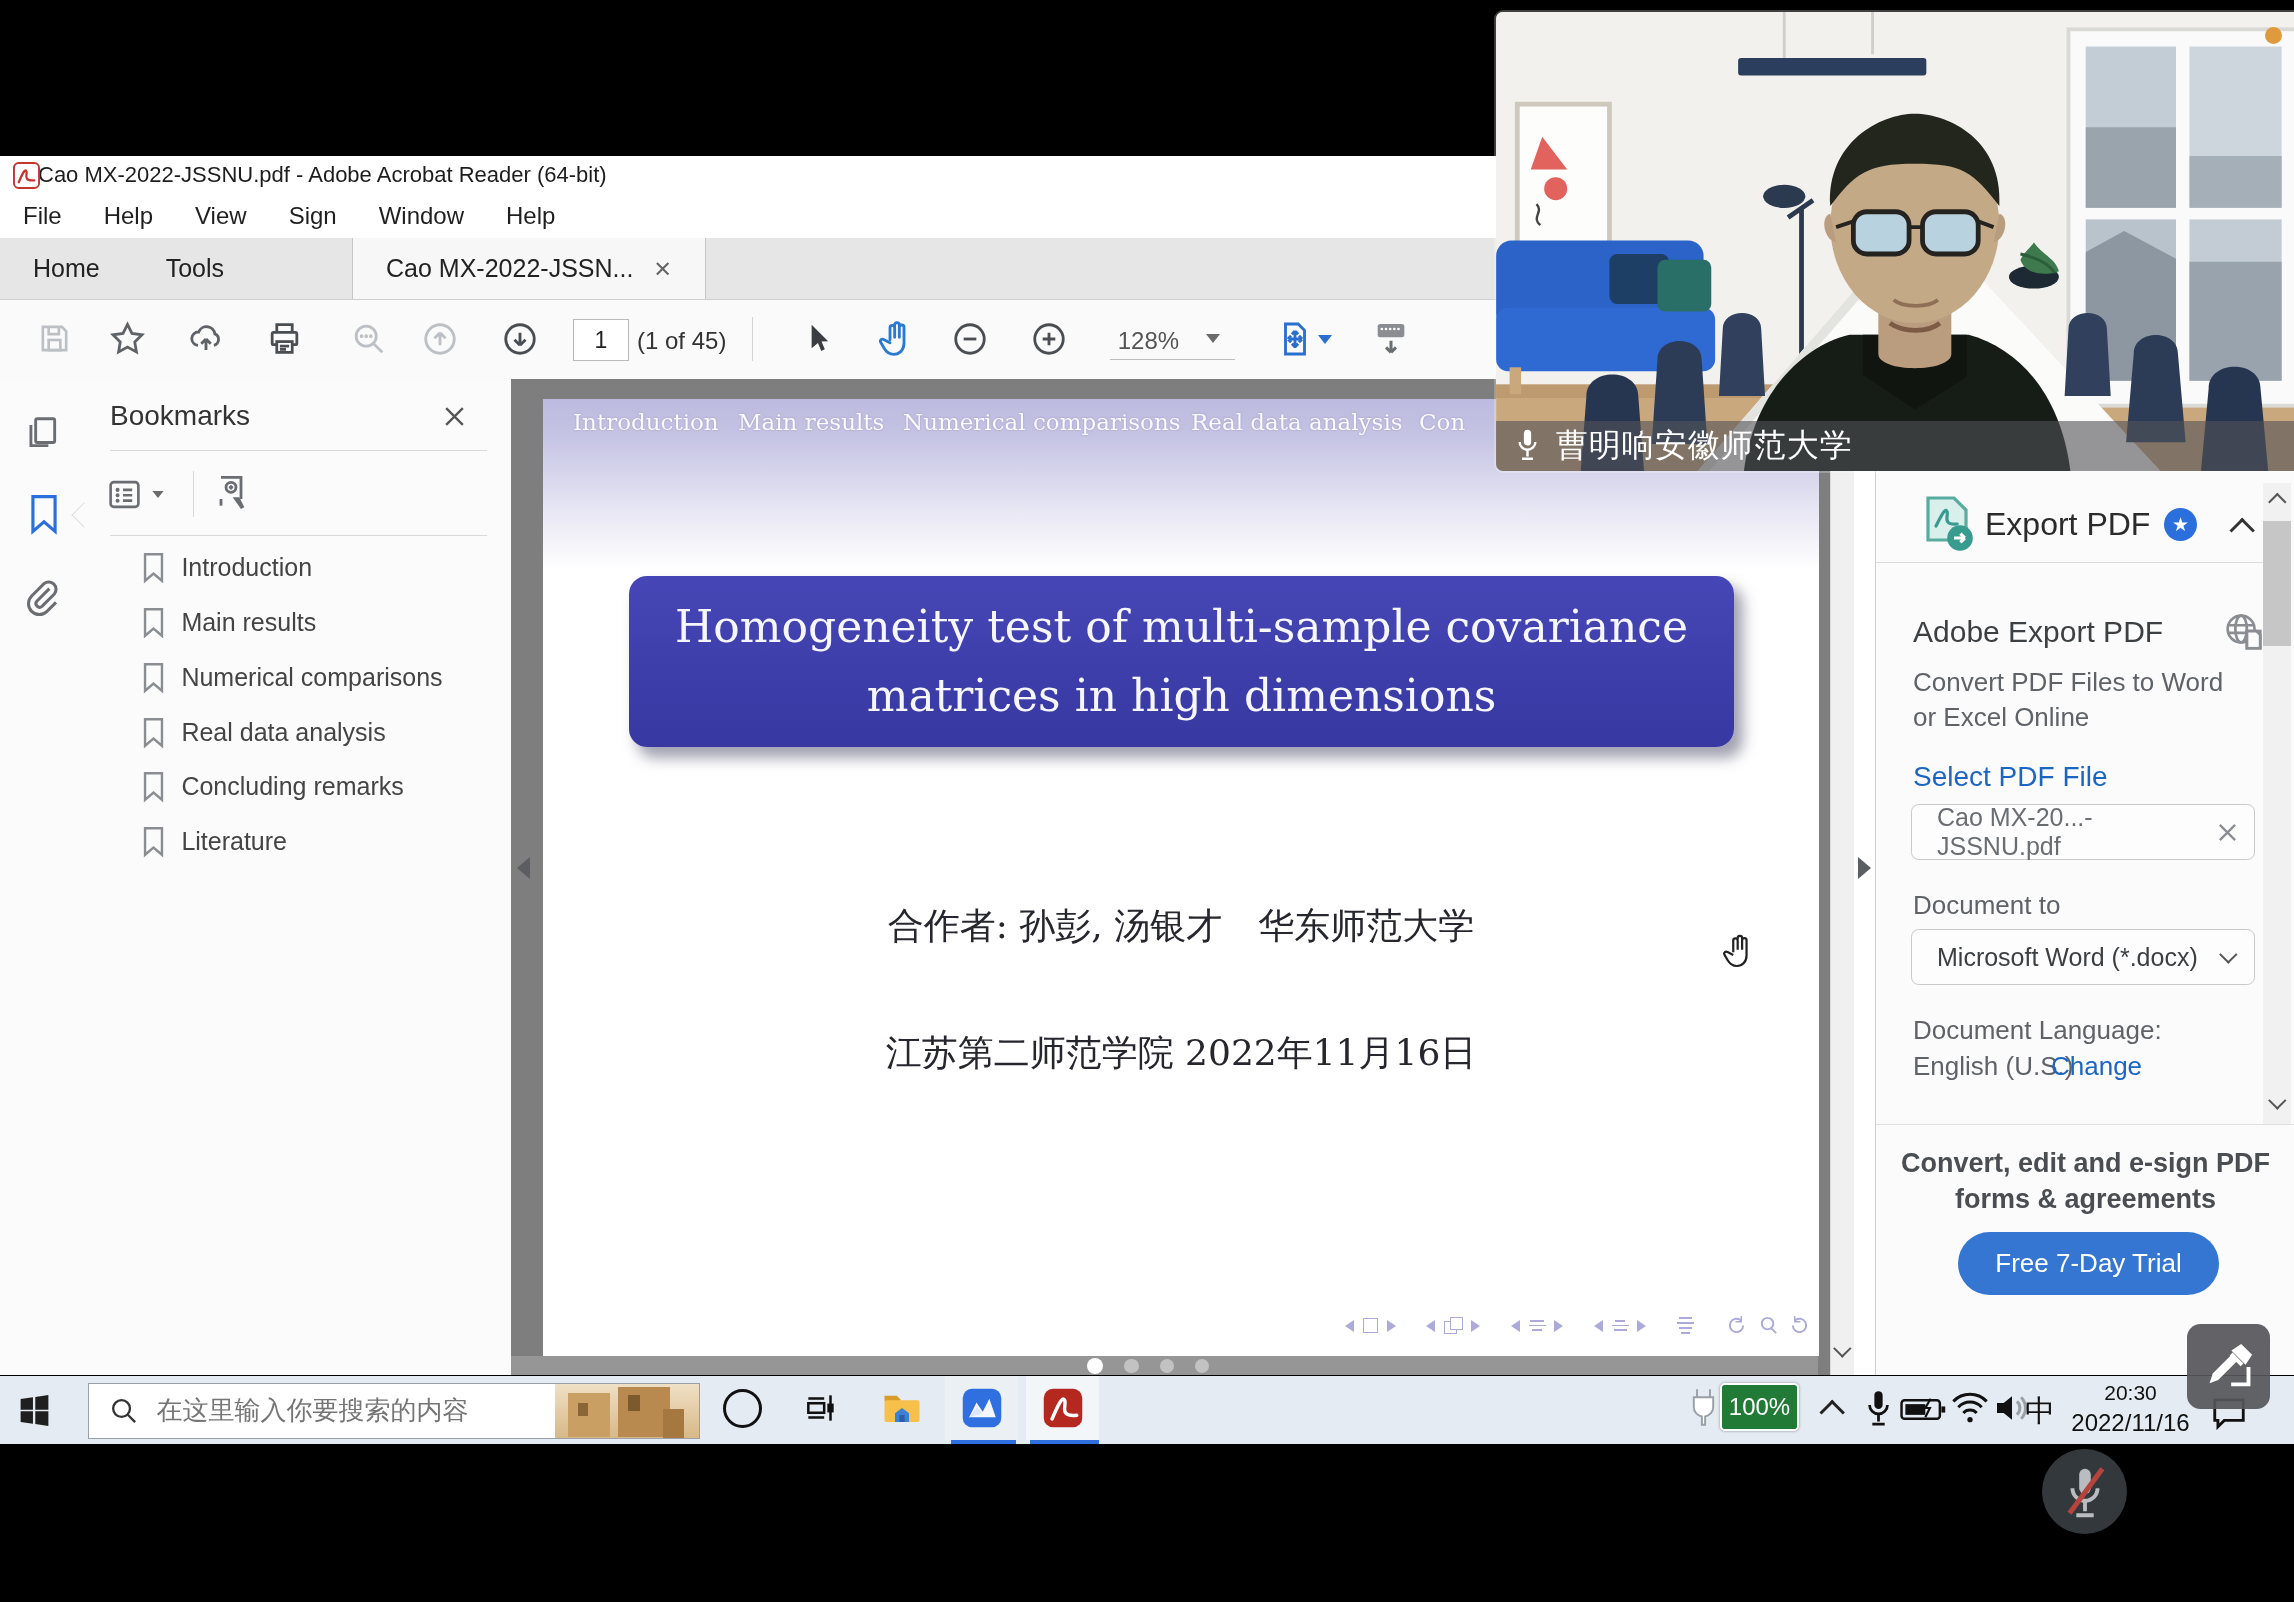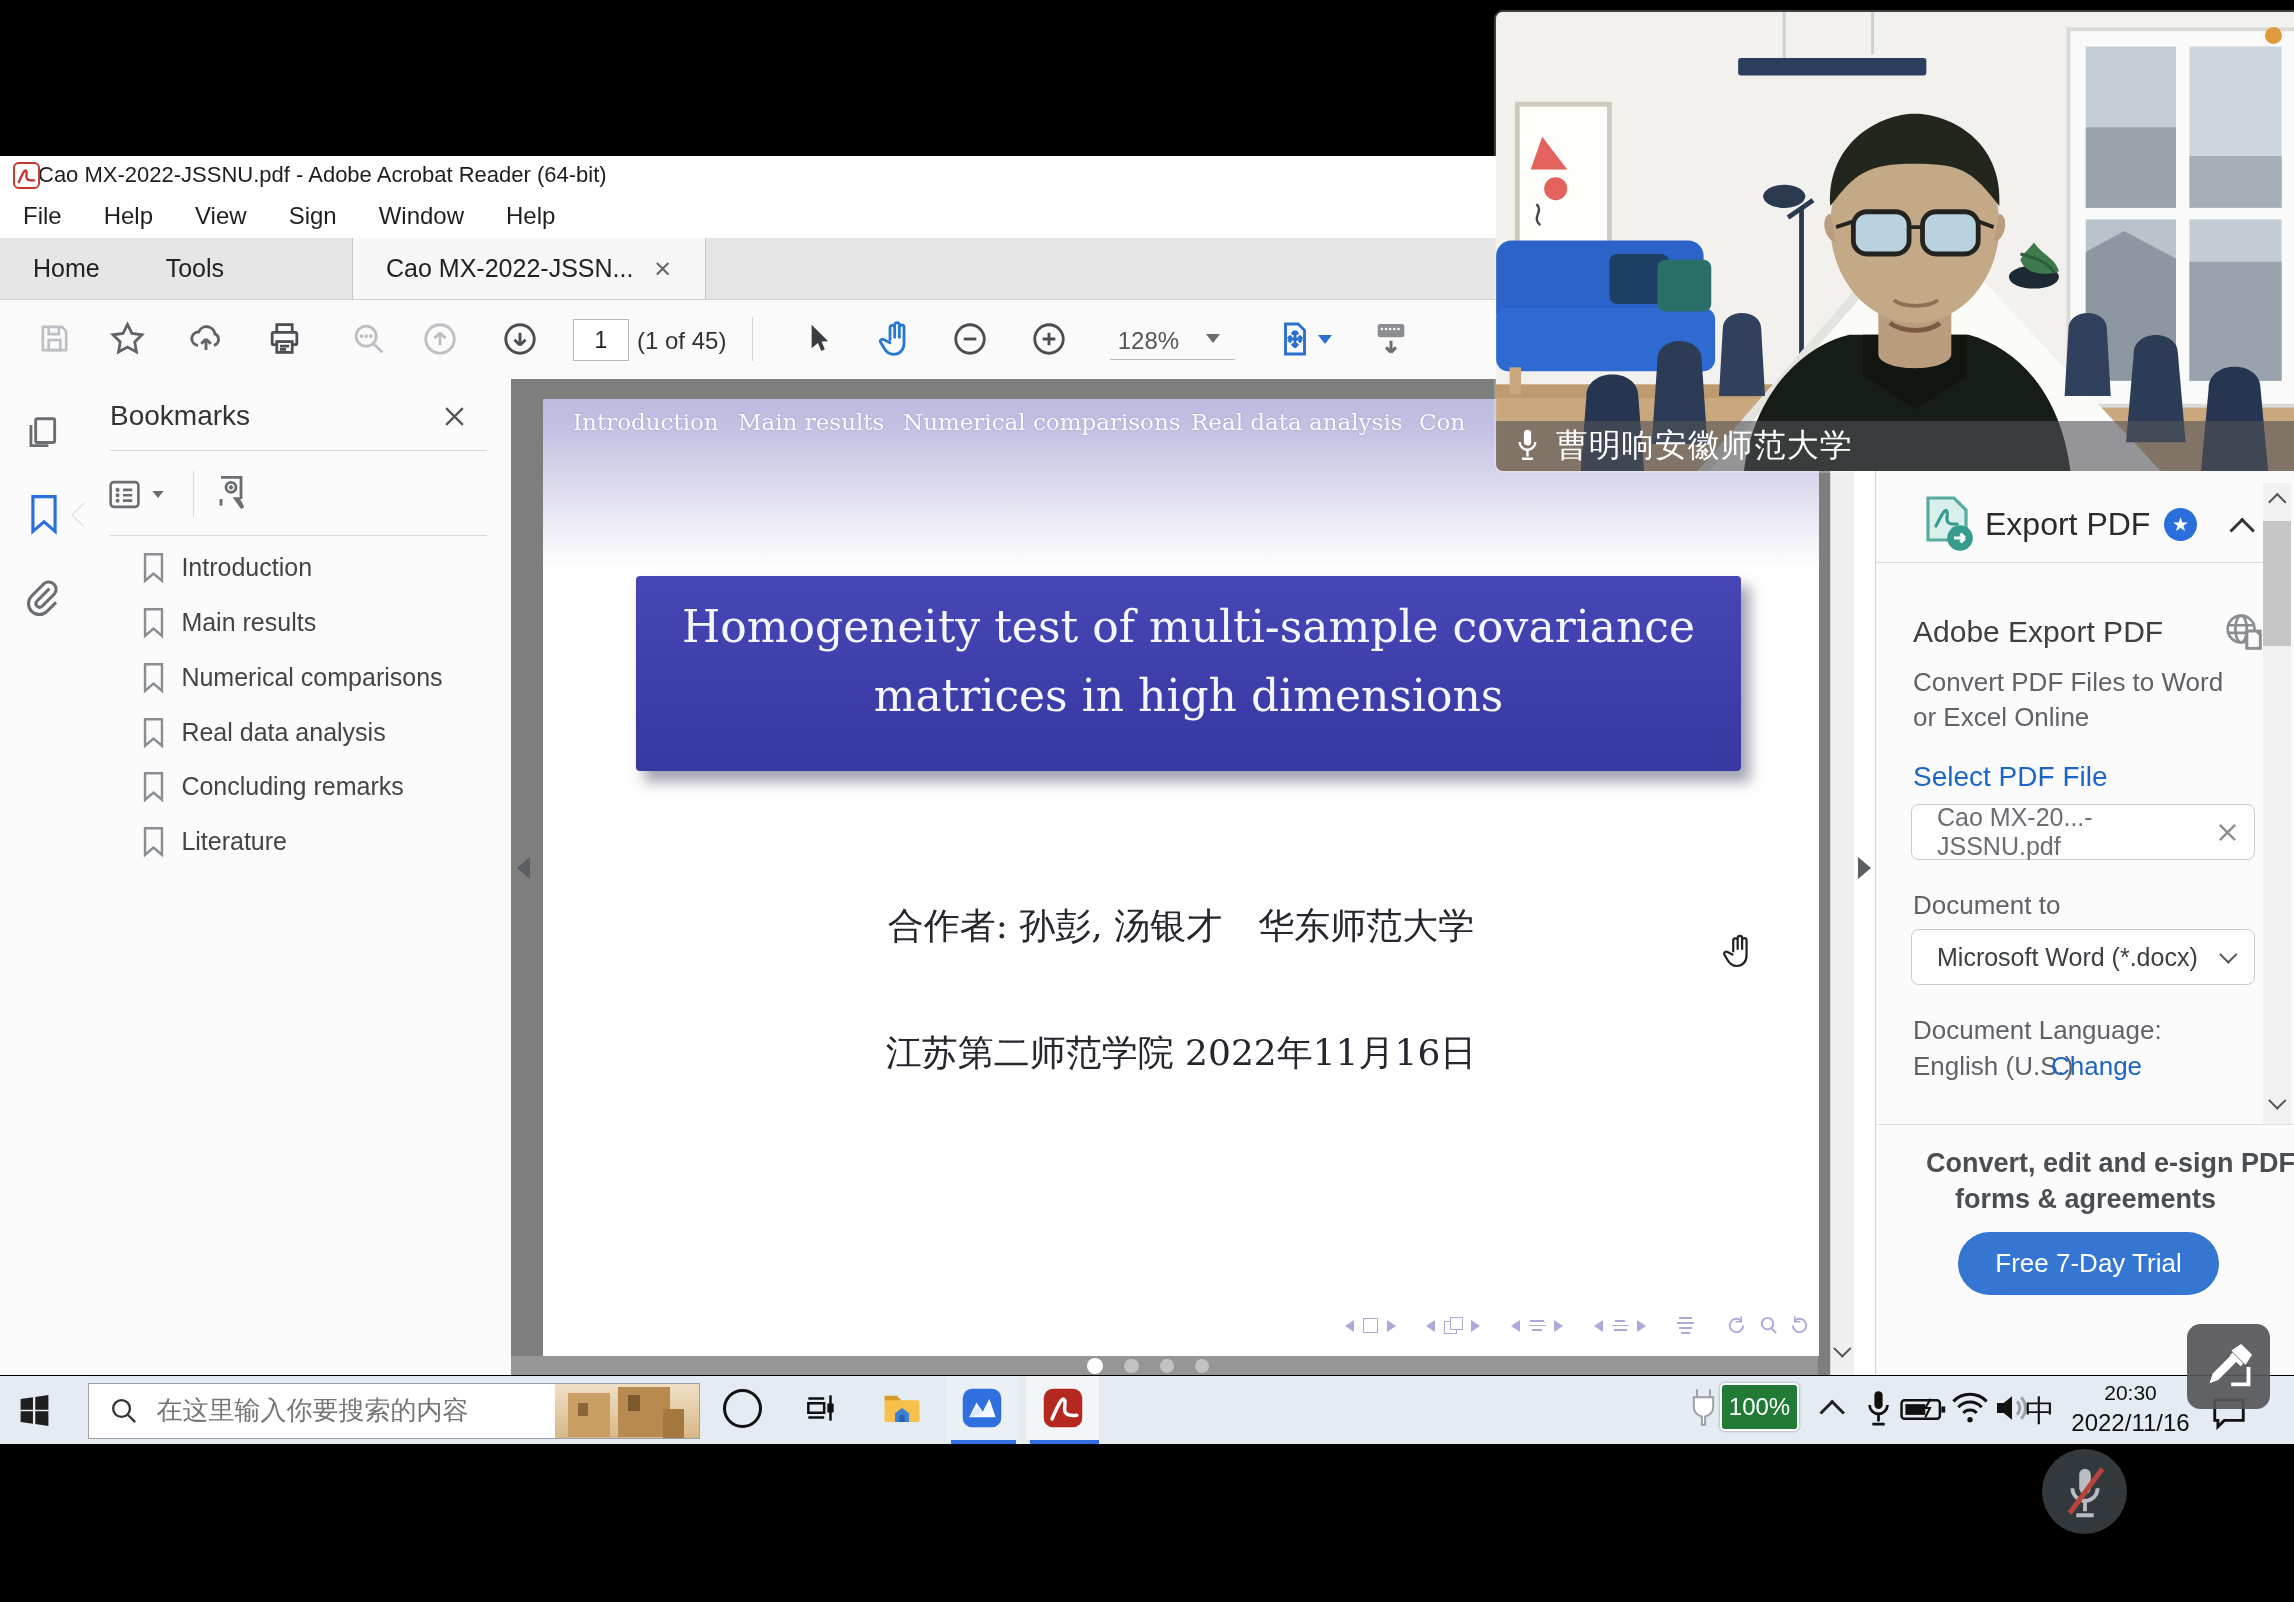--- a/index.html
+++ b/index.html
@@ -32,21 +32,21 @@
   #bookmarksPanel{left:85px;top:0;width:427px;height:996px;background:#fbfbfb;border-right:1px solid #cfcfcf;}
   #bookmarksPanel h2{margin:0;position:absolute;left:25px;top:21px;font-size:28px;font-weight:400;color:#333;}
   .bm-divider{position:absolute;left:25px;width:377px;height:1px;background:#d9d9d9;}
   .bm-row{position:absolute;left:0;width:427px;height:55px;display:flex;align-items:center;}
   .bm-row .lbl{font-size:25px;color:#444;margin-left:13.4px;}
   #viewport{left:511px;top:0;width:1343px;height:996px;background:#7e7e7e;overflow:hidden;}
   #page{position:absolute;left:32px;top:20px;width:1276px;height:957px;background:#fff;overflow:hidden;}
   #slideNavBar{position:absolute;left:0;top:0;width:1276px;height:173px;
       background:linear-gradient(180deg,#bcbade 0px,#c6c4e4 38px,#e9e8f4 115px,#ffffff 171px);}
   .snav{position:absolute;top:9.6px;font-family:"DejaVu Serif","Liberation Serif",serif;font-size:23px;color:#fbfaff;text-shadow:0 0 1.9px rgba(120,115,170,.6);}
-  #titleBox{position:absolute;left:93px;top:177px;width:1105px;height:195px;border-radius:4px;
+  #titleBox{position:absolute;left:86px;top:177px;width:1105px;height:171px;border-radius:18px;
       background:linear-gradient(180deg,#4646b6,#3838a2);box-shadow:8.6px 10.6px 13.4px rgba(70,70,100,.5);}
   #titleBox div{width:100%;text-align:center;font-family:"DejaVu Serif","Liberation Serif",serif;color:#f6f6ff;font-size:44px;position:absolute;}
   .slide-cn{position:absolute;left:0;width:1276px;text-align:center;font-family:"DejaVu Serif","Liberation Serif",serif;color:#26262e;font-size:36px;}
   
   .bn{display:flex;align-items:center;gap:8.6px;}
   .tri-l{width:0;height:0;border-top:6.7px solid transparent;border-bottom:6.7px solid transparent;border-right:9.6px solid #abaad9;}
   .tri-r{width:0;height:0;border-top:6.7px solid transparent;border-bottom:6.7px solid transparent;border-left:9.6px solid #abaad9;}
   .bn-sq{width:13.4px;height:13.4px;border:1.9px solid #abaad9;}
   .bn-pg{position:relative;width:19px;height:17.3px;}
   .bn-pg i{position:absolute;width:11.5px;height:11.5px;border:1.9px solid #abaad9;background:#fff;}
@@ -417,21 +417,21 @@
       <span class="ep-text" style="left:37px;top:672px">English (U.S.)</span>
       <span class="ep-text ep-link" style="left:175px;top:672px">Change</span>
 
       <div class="abs" style="left:387px;top:104px;width:28px;height:642px;background:#f1f1f1">
         <span class="chev up small" style="position:absolute;left:7.7px;top:13.4px"></span>
         <div class="abs" style="left:0;top:38px;width:28px;height:125px;background:#c6c6c6"></div>
         <span class="chev down small" style="position:absolute;left:7.7px;top:611px"></span>
       </div>
       <div class="abs" style="left:0;top:745px;width:419px;height:1px;background:#e0e0e0"></div>
 
-      <div class="abs" style="left:0;top:769px;width:419px;text-align:right;font-size:27px;font-weight:bold;color:#4a4e52">Convert, edit and e-sign PDF</div>
+      <div class="abs" style="left:0;top:769px;width:419px;text-align:center;font-size:27px;font-weight:bold;color:#4a4e52">Convert, edit and e-sign PDF</div>
       <div class="abs" style="left:0;top:805px;width:419px;text-align:center;font-size:27px;font-weight:bold;color:#4a4e52">forms &amp; agreements</div>
       <button id="trialBtn">Free 7-Day Trial</button>
     </div>
   </div>
 
   <div id="taskbar" class="abs">
     <div class="abs ic" style="left:13.4px;top:13.4px;width:42px;height:42px">
       <svg width="37" height="37" viewBox="0 0 24 24">
           <path d="M3 4.5l8-1.1v8.1H3zM12.5 3.2L21 2v9.5h-8.5zM3 12.5h8v8.1l-8-1.1zM12.5 12.5H21V22l-8.5-1.2z" fill="#1f1f1f"></path>
         </svg>

